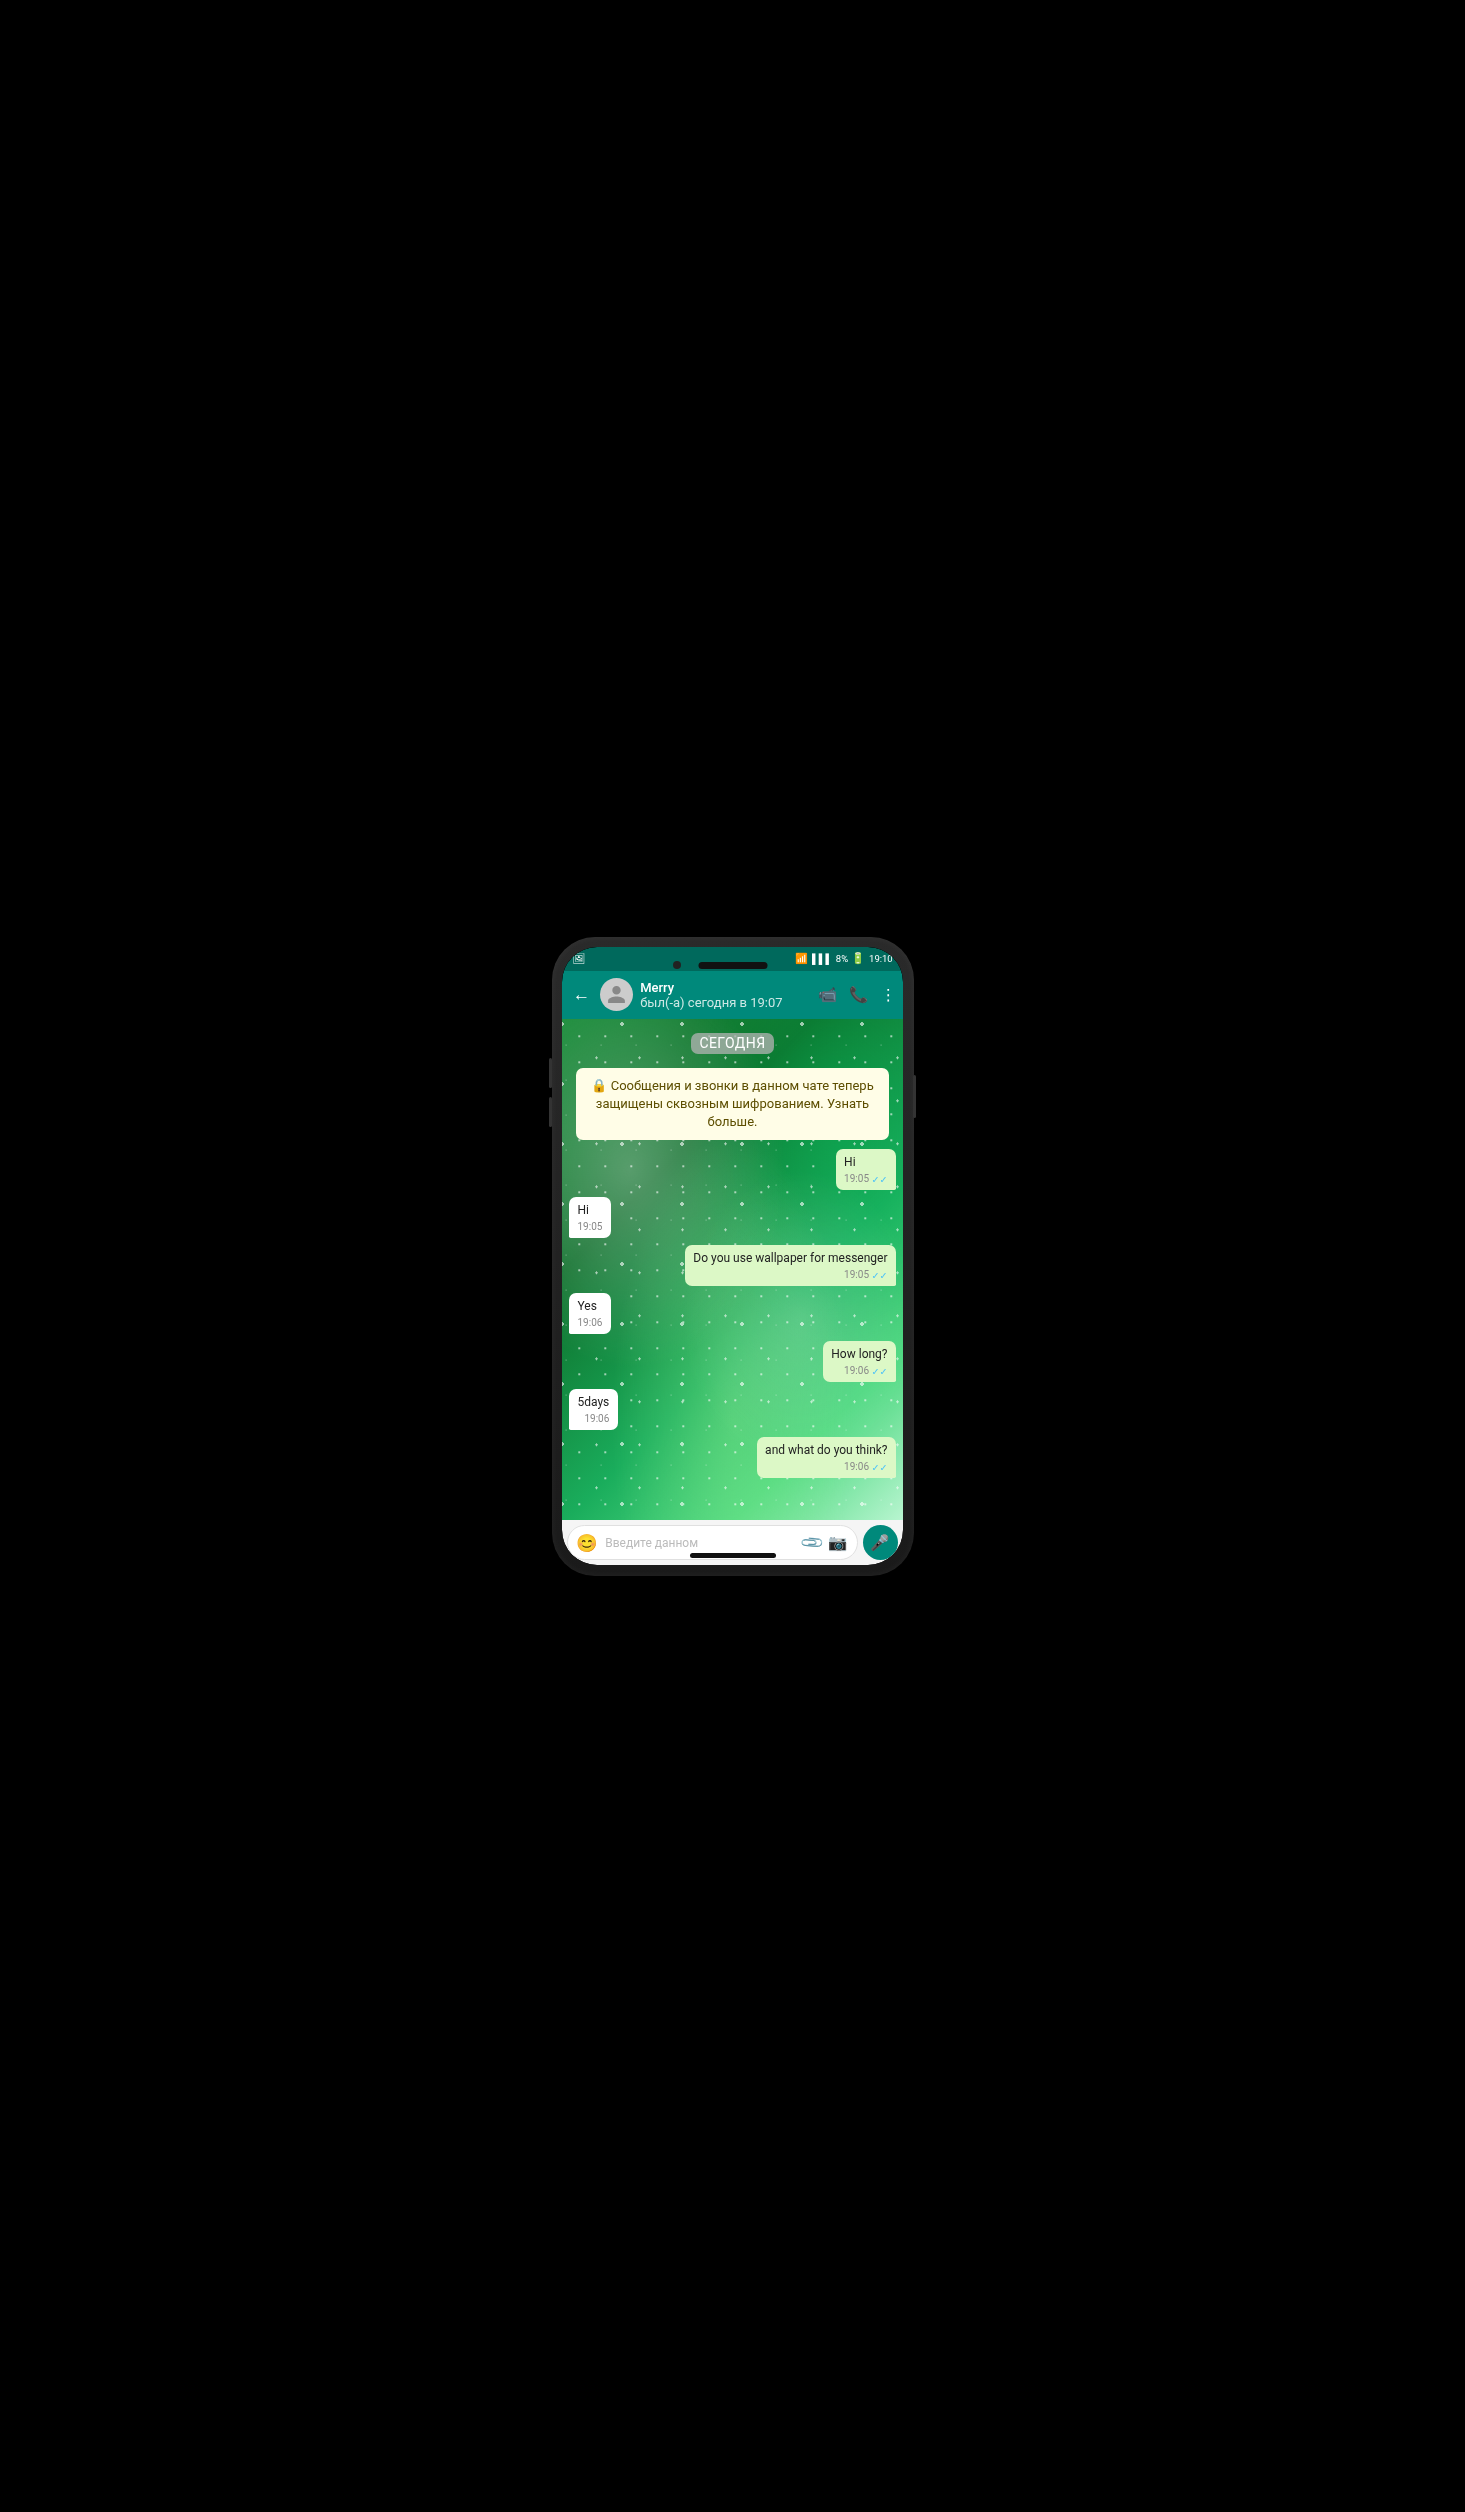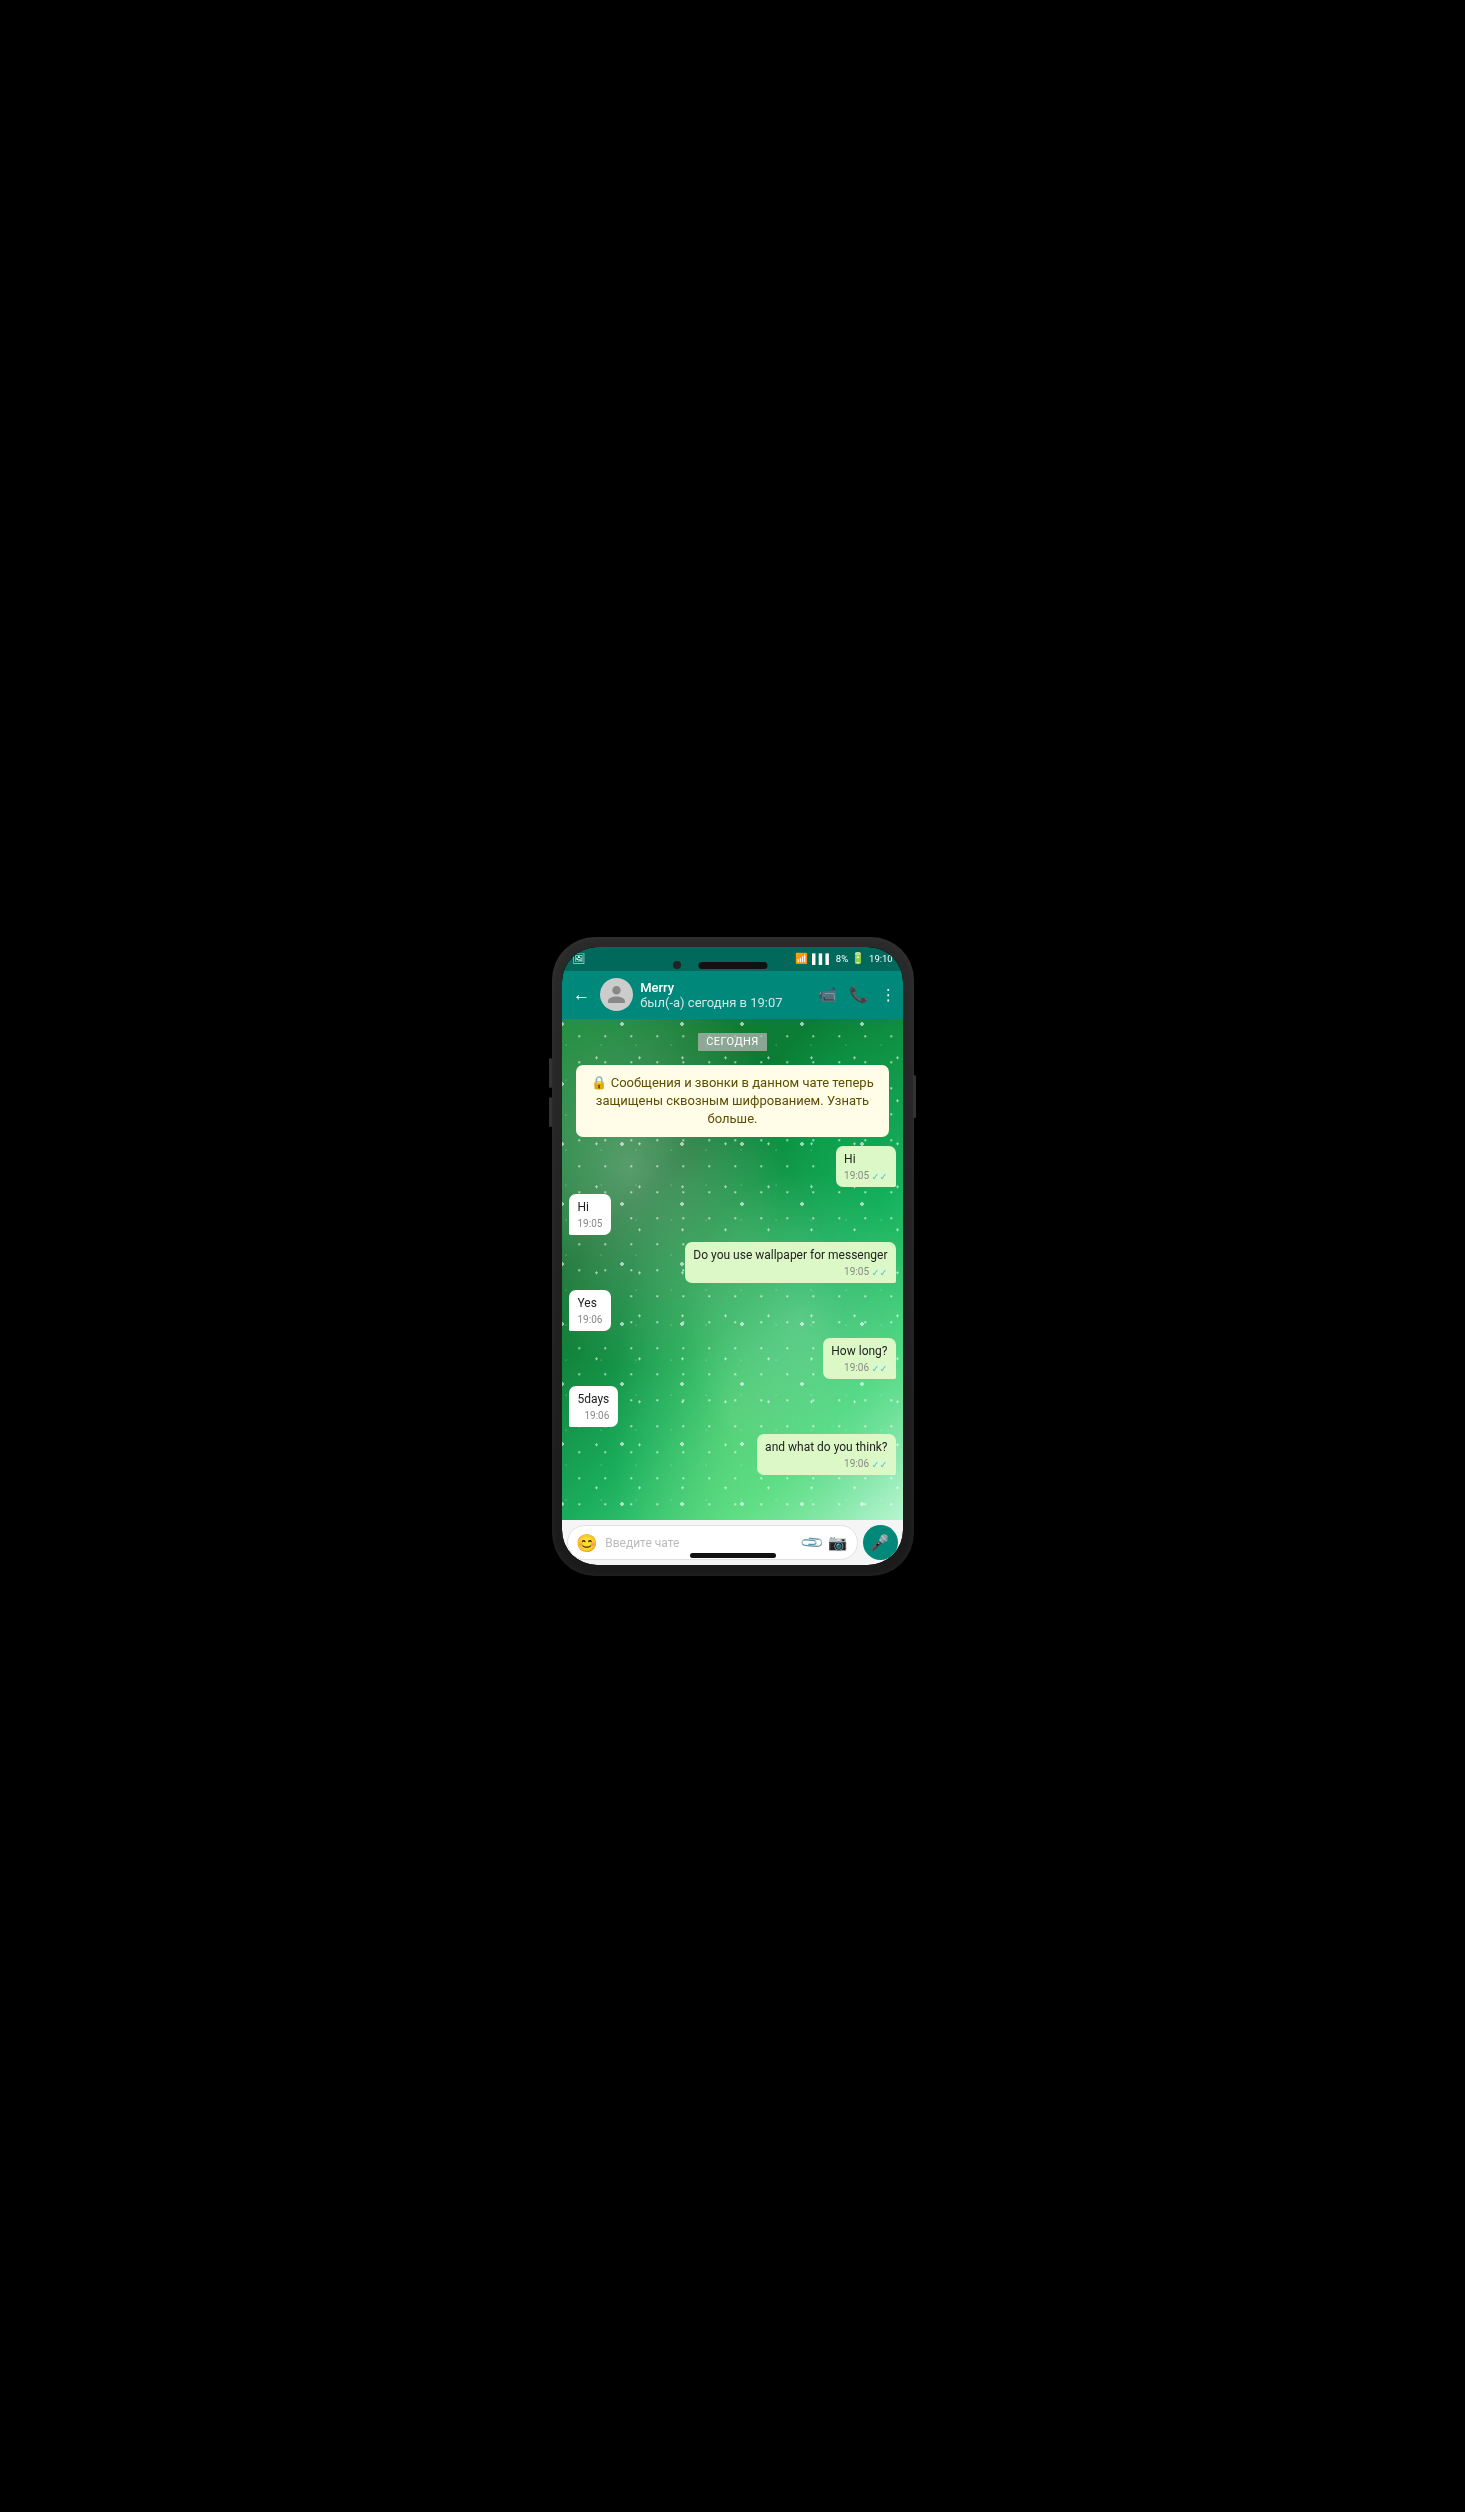--- a/index.html
+++ b/index.html
@@ -207,23 +207,23 @@
     
     .date-separator {
       display: flex;
       justify-content: center;
       margin: 7px 0;
     }
 
     .date-badge {
       background: rgba(180,180,180,0.75);
       color: #fff;
-      font-size: 11px;
+      font-size: 14px;
       padding: 2.6px 8.6px;
-      border-radius: 1px;
+      border-radius: 7px;
       letter-spacing: 0.4px;
     }
 
     
     .encryption-notice {
       background: #fffde7;
       border-radius: 7px;
       padding: 8.6px 12px;
       font-size: 13px;
       color: #5d4e00;
@@ -541,21 +541,21 @@
             </div>
           </div>
 
         </div>
       </div>
 
 
       <div class="input-bar">
         <div class="input-field-wrap">
           <span class="emoji-icon">😊</span>
-          <span class="text-input-placeholder">Введите чате</span>
+          <span class="text-input-placeholder">Введите данном</span>
           <span class="attach-icon">📎</span>
           <span class="camera-icon-input">📷</span>
         </div>
         <div class="mic-button">
           <span class="mic-icon">🎤</span>
         </div>
       </div>
 
     </div>
   </div>

